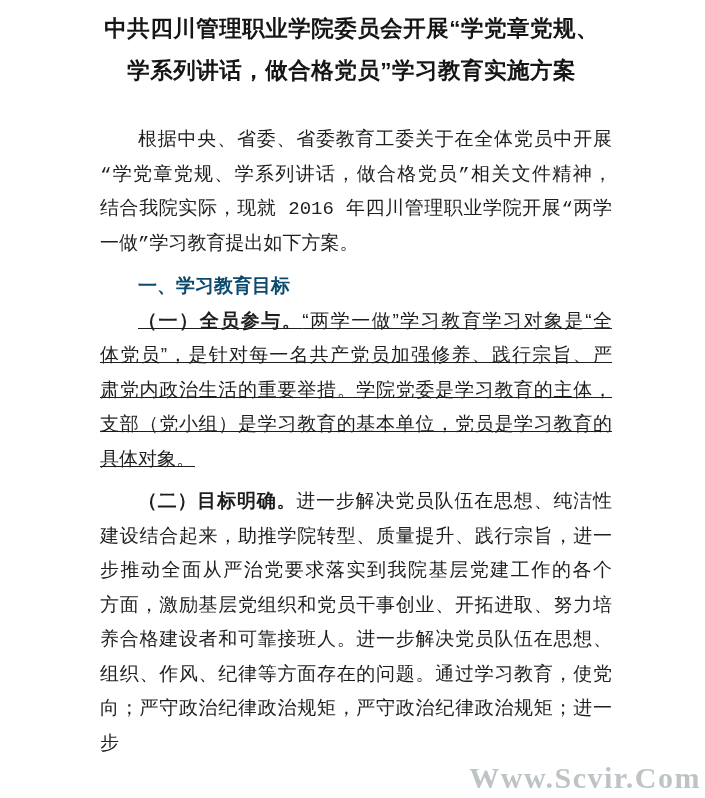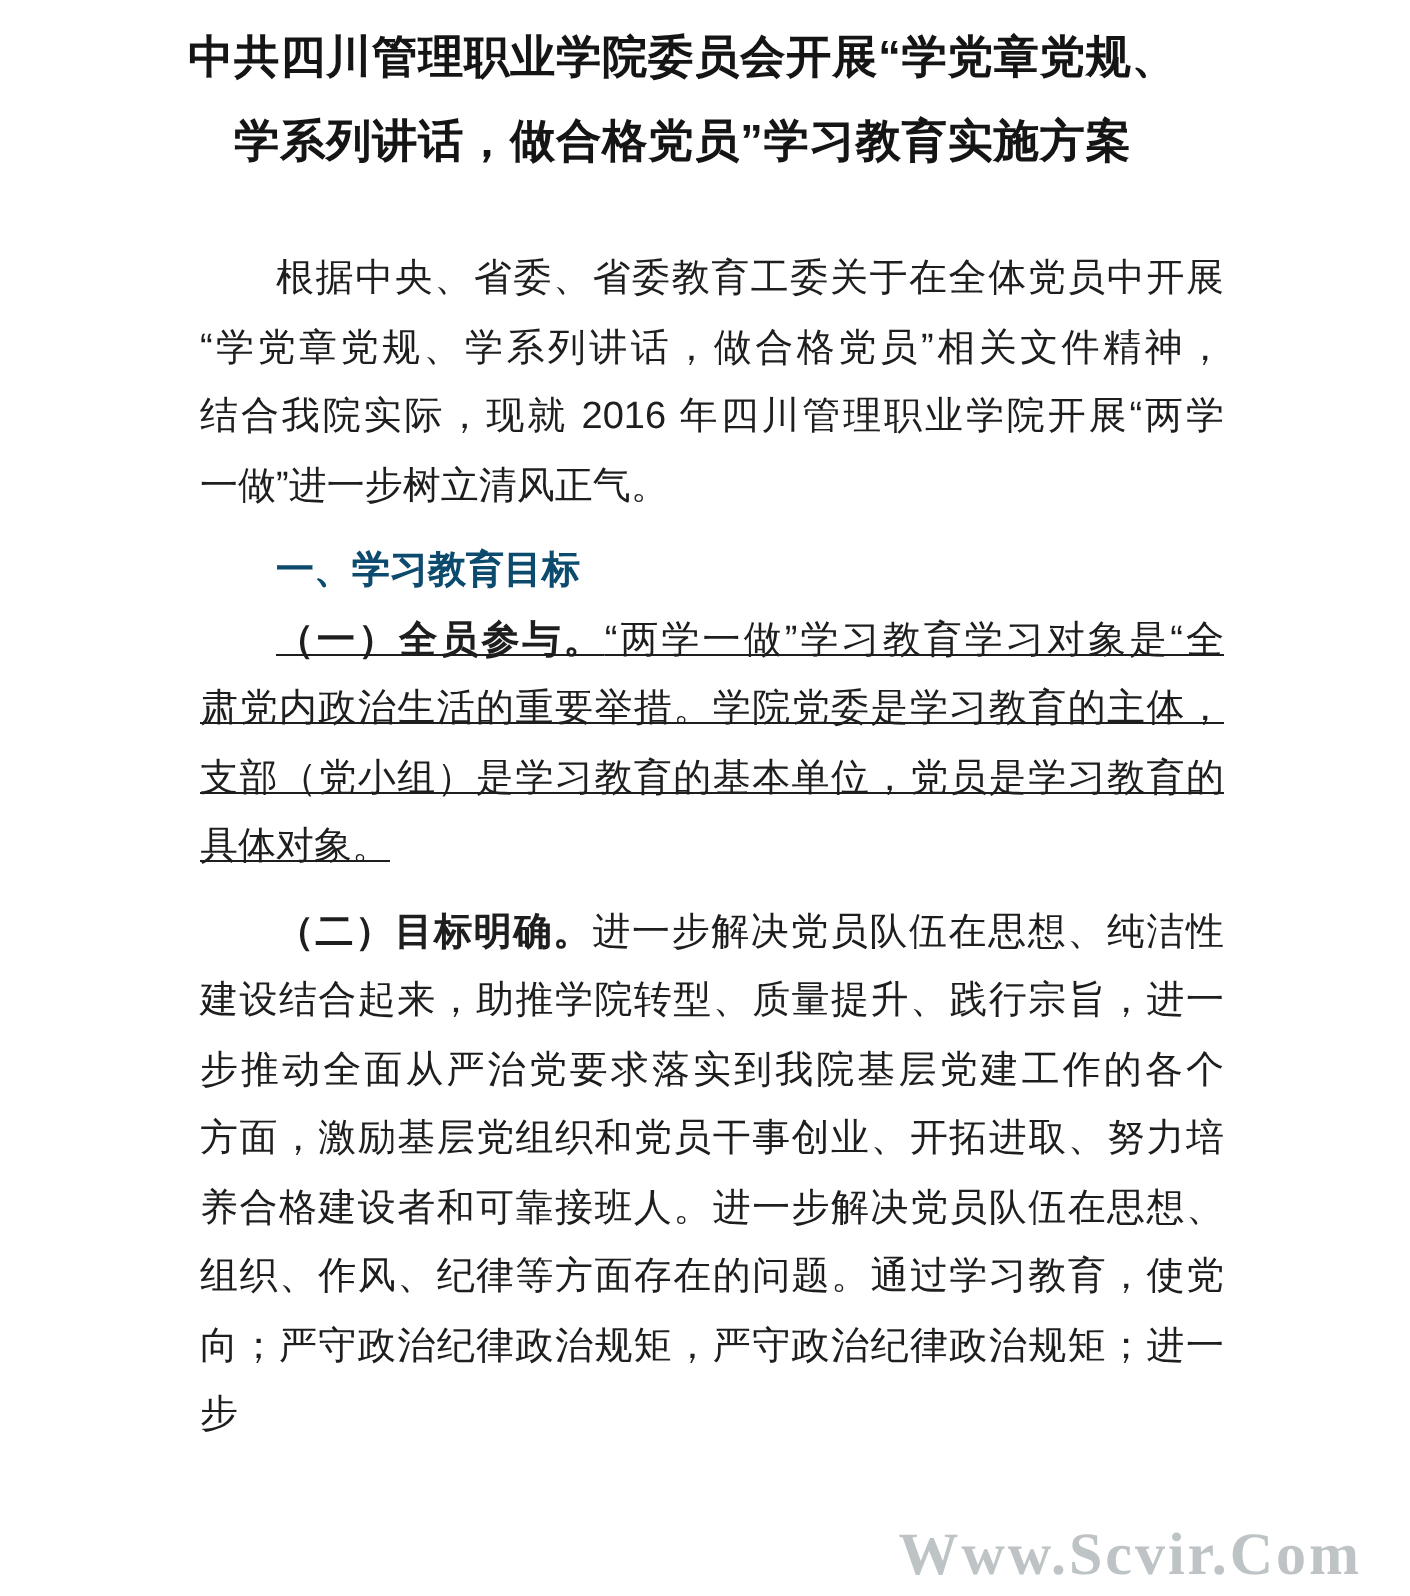--- a/index.html
+++ b/index.html
@@ -7,20 +7,21 @@
     padding: 0;
     background: #ffffff;
   }
   .page {
     position: relative;
     width: 683px;
     height: 798px;
     background: #ffffff;
     overflow: hidden;
     font-family: "Liberation Sans", sans-serif;
+    padding-left: 20px;
   }
   .doc-title {
     position: absolute;
     top: 8px;
     left: 0;
     width: 100%;
   }
   .title-line {
     text-align: center;
     font-weight: bold;
@@ -32,21 +33,21 @@
   .doc-body {
     position: absolute;
     top: 123px;
     left: 100px;
     width: 512px;
     font-size: 19px;
     line-height: 34.5px;
     color: #1e1e1e;
   }
   .block { margin-top: 8px; }
-  .block:first-child { margin-top: 0; }
+  .block:first-child { margin-top: 0; font-family: Liberation Mono, monospace; }
   .block.heading + .block.paragraph { margin-top: 0; text-decoration: underline; }
   .line {
     text-align: justify;
     text-align-last: justify;
   }
   .line.indent { text-indent: 38px; }
   .line.last { text-align-last: left; }
   .block.heading .line {
     text-align-last: left;
     font-weight: bold;
@@ -72,27 +73,28 @@
 <div class="page">
   <div class="doc-title">
       <div class="title-line">中共四川管理职业学院委员会开展“学党章党规、</div>
       <div class="title-line">学系列讲话，做合格党员”学习教育实施方案</div>
     </div>
   <div class="doc-body">
       <div class="block paragraph">
         <div class="line indent"><span>根据中央、省委、省委教育工委关于在全体党员中开展</span></div>
         <div class="line"><span>“学党章党规、学系列讲话，做合格党员”相关文件精神，</span></div>
         <div class="line"><span>结合我院实际，现就 2016 年四川管理职业学院开展“两学</span></div>
-        <div class="line last"><span>一做”进一步树立清风正气。</span></div>
+        <div class="line last"><span>一做”学习教育提出如下方案。</span></div>
       </div>
       <div class="block heading">
         <div class="line indent last"><span class="lead">一、学习教育目标</span></div>
       </div>
       <div class="block paragraph">
         <div class="line indent"><span class="lead">（一）全员参与。</span><span>“两学一做”学习教育学习对象是“全</span></div>
+        <div class="line"><span>体党员”，是针对每一名共产党员加强修养、践行宗旨、严</span></div>
         <div class="line"><span>肃党内政治生活的重要举措。学院党委是学习教育的主体，</span></div>
         <div class="line"><span>支部（党小组）是学习教育的基本单位，党员是学习教育的</span></div>
         <div class="line last"><span>具体对象。</span></div>
       </div>
       <div class="block paragraph">
         <div class="line indent"><span class="lead">（二）目标明确。</span><span>进一步解决党员队伍在思想、纯洁性</span></div>
         <div class="line"><span>建设结合起来，助推学院转型、质量提升、践行宗旨，进一</span></div>
         <div class="line"><span>步推动全面从严治党要求落实到我院基层党建工作的各个</span></div>
         <div class="line"><span>方面，激励基层党组织和党员干事创业、开拓进取、努力培</span></div>
         <div class="line"><span>养合格建设者和可靠接班人。进一步解决党员队伍在思想、</span></div>

